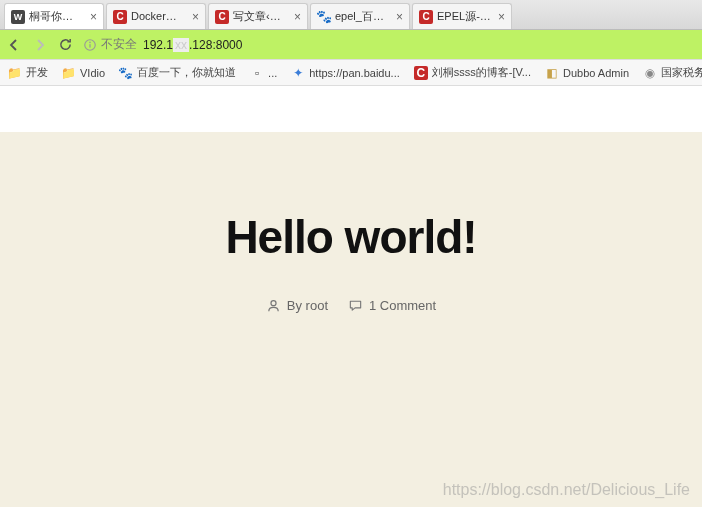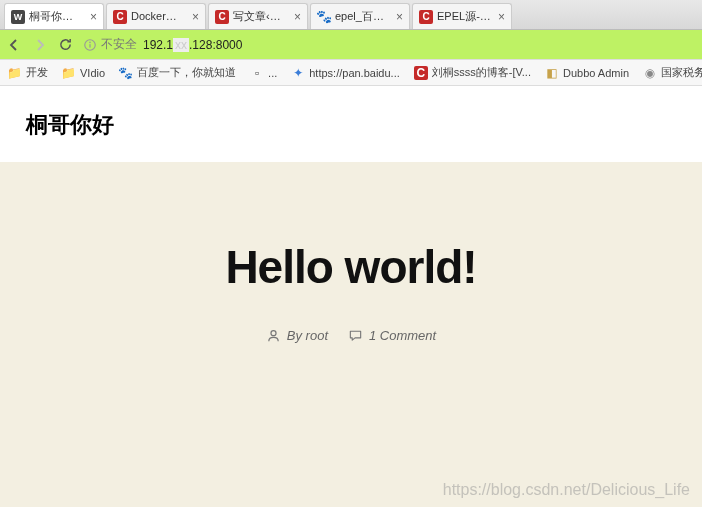--- a/index.html
+++ b/index.html
@@ -26,21 +26,21 @@
     
     
     .page-header { padding: 24px 26px 22px; display: flex; align-items: center; gap: 20px; background: #fff; }
     .site-title { font-size: 22px; font-weight: 900; color: #000; }
     .tagline { font-size: 14px; color: #666; }
     
     .main { background: #f3efe1; padding: 50px 40px 60px; min-height: 400px; }
     .post-wrap { text-align: center; }
     .category { font-size: 13px; font-weight: 700; letter-spacing: 1px; color: #c43c3c; border-bottom: 2px solid #c43c3c; padding-bottom: 2px; display: inline-block; }
     .post-title { font-size: 46px; font-weight: 900; color: #111; margin-top: 28px; letter-spacing: -1px; }
-    .meta { display: flex; justify-content: center; align-items: center; gap: 20px; margin-top: 34px; font-size: 13px; color: #666; font-style: italic; }
+    .meta { display: flex; justify-content: center; align-items: center; gap: 20px; margin-top: 34px; font-size: 13px; color: #666; }
     .meta-item { display: flex; align-items: center; gap: 6px; }
     .meta-ico { display: inline-flex; }
     .post-content { text-align: left; max-width: 465px; margin: 56px auto 0; font-family: Georgia, serif; font-size: 16px; color: #222; line-height: 1.5; }
     
     .watermark { position: absolute; bottom: 8px; right: 12px; font-size: 16px; color: rgba(150,150,150,0.5); }
     
     
     .fav-wp { background: #464646; color: #fff; border-radius: 2px; font-size: 9px; font-weight: bold; }
     .fav-c { background: #c52a29; color: #fff; font-size: 10px; font-weight: bold; border-radius: 2px; }
     .fav-baidu { color: #2a6ac2; font-size: 13px; }
@@ -138,21 +138,20 @@
       <span class="ico" style="color:#c7a24a">◧</span>
       <span>Dubbo Admin</span>
     </div>
   <div class="bm">
       <span class="ico fav-globe">◉</span>
       <span>国家税务总局河北...</span>
     </div>
 </div>
 
 <div class="page-header">
-  <div class="site-title">桐哥你好</div>
 </div>
 
 <div class="main">
   <div class="post-wrap">
     <h1 class="post-title">Hello world!</h1>
     <div class="meta">
       <div class="meta-item">
         <span class="meta-ico">
             <svg width="15" height="15" viewBox="0 0 16 16">
               <circle cx="8" cy="5.5" r="2.7" stroke="#777" stroke-width="1.3" fill="none"></circle>

